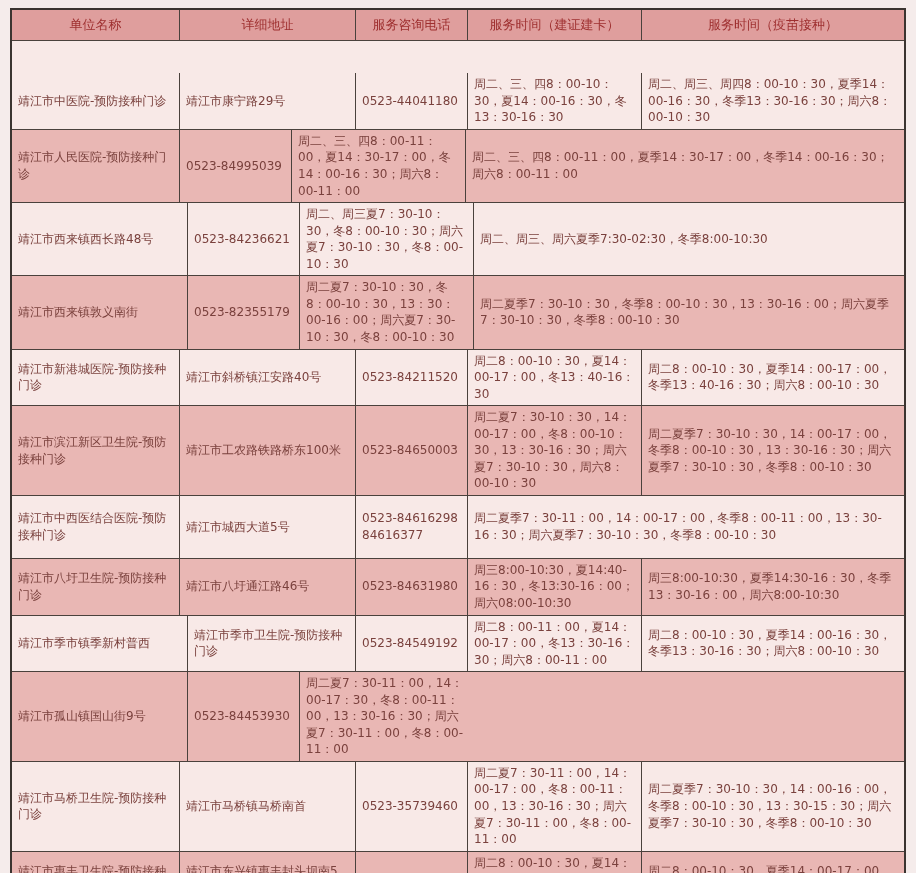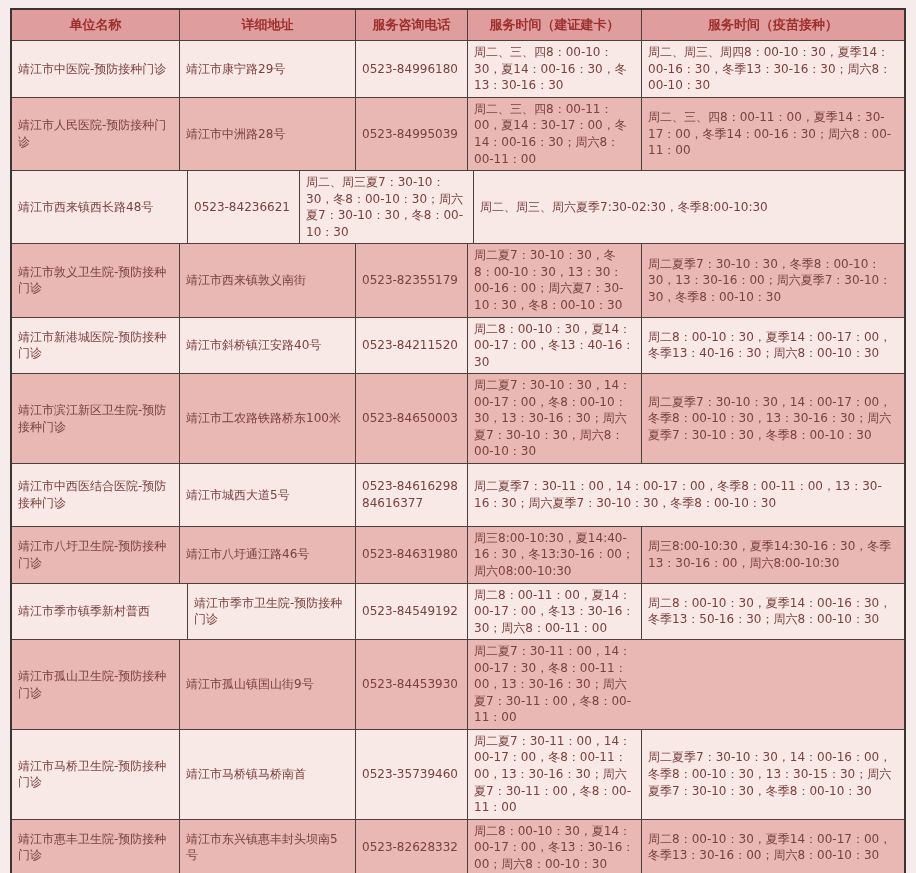--- a/index.html
+++ b/index.html
@@ -29,30 +29,30 @@
   }
   .td:last-child{border-right:none;}
   .c1{width:168px;}
   .c2{width:176px;}
   .c3{width:112px;}
   .c4{width:174px;}
   .c5{flex:1;}
   .thead{background:#df9e9d;}
   .thead .td{
     justify-content:center;
-    font-weight:bold;
+    font-weight:normal;
     color:#9e2f2f;
     font-size:13px;
     min-height:23px;
     padding:6px 4px;
   }
   .light{background:#f8e9e7;}
   .dark{background:#e9b7b4;}
   
-  .rh56 .td{min-height:56px;}
+  .rh56 .td{min-height:56px;margin-top:32px;}
   .rh52 .td{min-height:52px;}
   .rh46 .td{min-height:46px;}
   .rh62 .td{min-height:62px;}
 </style>
 </head>
 <body>
 
 <div class="page">
 
   <div class="tbl">
@@ -61,42 +61,40 @@
       <div class="td c1">单位名称</div>
       <div class="td c2">详细地址</div>
       <div class="td c3">服务咨询电话</div>
       <div class="td c4">服务时间（建证建卡）</div>
       <div class="td c5">服务时间（疫苗接种）</div>
     </div>
 
     <div class="tr light rh56">
       <div class="td c1">靖江市中医院-预防接种门诊</div>
       <div class="td c2">靖江市康宁路29号</div>
-      <div class="td c3">0523-84996180</div>
+      <div class="td c3">0523-44041180</div>
       <div class="td c4">周二、三、四8：00-10：30，夏14：00-16：30，冬13：30-16：30</div>
       <div class="td c5">周二、周三、周四8：00-10：30，夏季14：00-16：30，冬季13：30-16：30；周六8：00-10：30</div>
     </div>
 
     <div class="tr dark rh52">
       <div class="td c1">靖江市人民医院-预防接种门诊</div>
-      <div class="td c2">靖江市中洲路28号</div>
       <div class="td c3">0523-84995039</div>
       <div class="td c4">周二、三、四8：00-11：00，夏14：30-17：00，冬14：00-16：30；周六8：00-11：00</div>
       <div class="td c5">周二、三、四8：00-11：00，夏季14：30-17：00，冬季14：00-16：30；周六8：00-11：00</div>
     </div>
 
     <div class="tr light rh52">
       <div class="td c2">靖江市西来镇西长路48号</div>
       <div class="td c3">0523-84236621</div>
       <div class="td c4">周二、周三夏7：30-10：30，冬8：00-10：30；周六夏7：30-10：30，冬8：00-10：30</div>
       <div class="td c5">周二、周三、周六夏季7:30-02:30，冬季8:00-10:30</div>
     </div>
 
     <div class="tr dark rh62">
-      <div class="td c1">靖江市敦义卫生院-预防接种门诊</div>
       <div class="td c2">靖江市西来镇敦义南街</div>
       <div class="td c3">0523-82355179</div>
       <div class="td c4">周二夏7：30-10：30，冬8：00-10：30，13：30：00-16：00；周六夏7：30-10：30，冬8：00-10：30</div>
       <div class="td c5">周二夏季7：30-10：30，冬季8：00-10：30，13：30-16：00；周六夏季7：30-10：30，冬季8：00-10：30</div>
     </div>
 
     <div class="tr light rh46">
       <div class="td c1">靖江市新港城医院-预防接种门诊</div>
       <div class="td c2">靖江市斜桥镇江安路40号</div>
       <div class="td c3">0523-84211520</div>
@@ -125,25 +123,24 @@
       <div class="td c3">0523-84631980</div>
       <div class="td c4">周三8:00-10:30，夏14:40-16：30，冬13:30-16：00；周六08:00-10:30</div>
       <div class="td c5">周三8:00-10:30，夏季14:30-16：30，冬季13：30-16：00，周六8:00-10:30</div>
     </div>
 
     <div class="tr light rh52">
       <div class="td c2">靖江市季市镇季新村普西</div>
       <div class="td c1">靖江市季市卫生院-预防接种门诊</div>
       <div class="td c3">0523-84549192</div>
       <div class="td c4">周二8：00-11：00，夏14：00-17：00，冬13：30-16：30；周六8：00-11：00</div>
-      <div class="td c5">周二8：00-10：30，夏季14：00-16：30，冬季13：50-16：30；周六8：00-10：30</div>
+      <div class="td c5">周二8：00-10：30，夏季14：00-16：30，冬季13：30-16：30；周六8：00-10：30</div>
     </div>
 
     <div class="tr dark rh62">
-      <div class="td c1">靖江市孤山卫生院-预防接种门诊</div>
       <div class="td c2">靖江市孤山镇国山街9号</div>
       <div class="td c3">0523-84453930</div>
       <div class="td c4">周二夏7：30-11：00，14：00-17：30，冬8：00-11：00，13：30-16：30；周六夏7：30-11：00，冬8：00-11：00</div>
     </div>
 
     <div class="tr light rh62">
       <div class="td c1">靖江市马桥卫生院-预防接种门诊</div>
       <div class="td c2">靖江市马桥镇马桥南首</div>
       <div class="td c3">0523-35739460</div>
       <div class="td c4">周二夏7：30-11：00，14：00-17：00，冬8：00-11：00，13：30-16：30；周六夏7：30-11：00，冬8：00-11：00</div>

